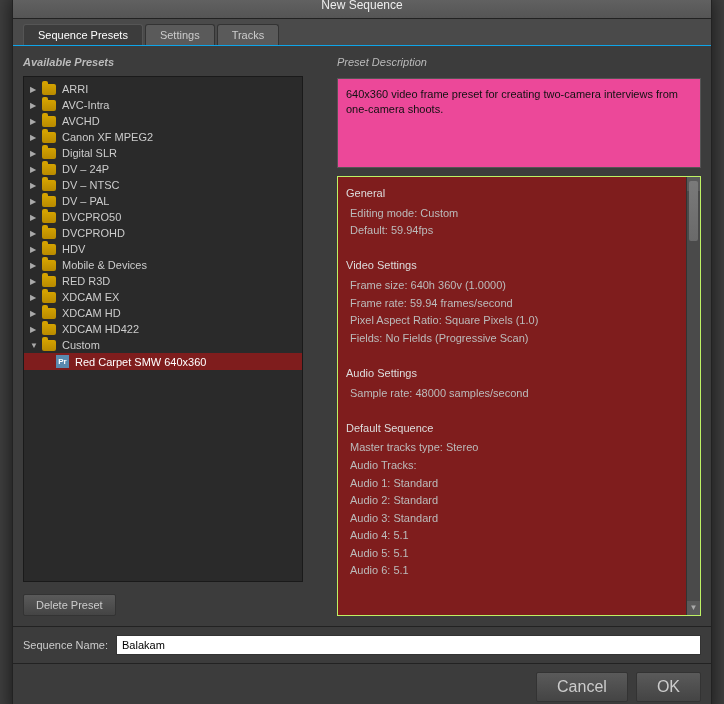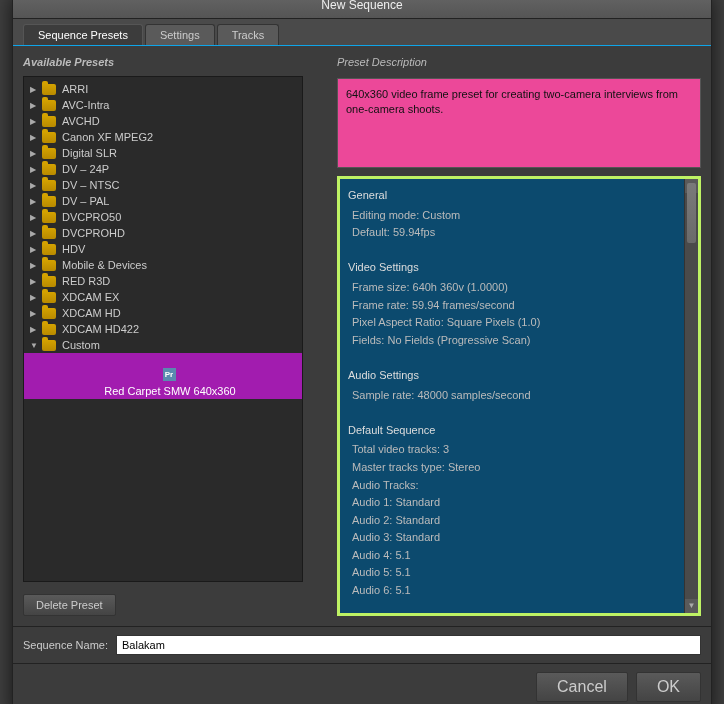--- a/index.html
+++ b/index.html
@@ -79,23 +79,22 @@
     .preset-item {
       display: flex;
       align-items: center;
       padding: 2px 6px;
       cursor: pointer;
       color: #ccc;
       font-size: 11px;
       gap: 4px;
     }
     .preset-item.selected {
-      background: #a21caf;
+      background: #7f1d1d;
       color: #fff;
-      flex-direction: column;
     }
     .triangle {
       width: 8px;
       font-size: 8px;
       color: #aaa;
       flex-shrink: 0;
     }
     .folder-icon {
       width: 14px;
       height: 11px;
@@ -155,22 +154,22 @@
     .description-box {
       background: #ec4899;
       border: 1px solid #555;
       padding: 8px;
       min-height: 90px;
       font-size: 11px;
       color: #111;
       line-height: 1.4;
     }
     .general-box {
-      background: #0c4a6e;
-      border: 3px solid #bef264;
+      background: #7f1d1d;
+      border: 1px solid #bef264;
       flex: 1;
       padding: 8px;
       font-size: 11px;
       color: #ccc;
       line-height: 1.6;
       overflow-y: auto;
       position: relative;
     }
     .general-box .section-title {
       color: #ddd;
@@ -406,21 +405,20 @@
         <div class="section-title">Video Settings</div>
         <div class="info-line">Frame size: 640h 360v (1.0000)</div>
         <div class="info-line">Frame rate: 59.94 frames/second</div>
         <div class="info-line">Pixel Aspect Ratio: Square Pixels (1.0)</div>
         <div class="info-line">Fields: No Fields (Progressive Scan)</div>
         <br>
         <div class="section-title">Audio Settings</div>
         <div class="info-line">Sample rate: 48000 samples/second</div>
         <br>
         <div class="section-title">Default Sequence</div>
-        <div class="info-line">Total video tracks: 3</div>
         <div class="info-line">Master tracks type: Stereo</div>
         <div class="info-line">Audio Tracks:</div>
         <div class="info-line">Audio 1: Standard</div>
         <div class="info-line">Audio 2: Standard</div>
         <div class="info-line">Audio 3: Standard</div>
         <div class="info-line">Audio 4: 5.1</div>
         <div class="info-line">Audio 5: 5.1</div>
         <div class="info-line">Audio 6: 5.1</div>
 
         

